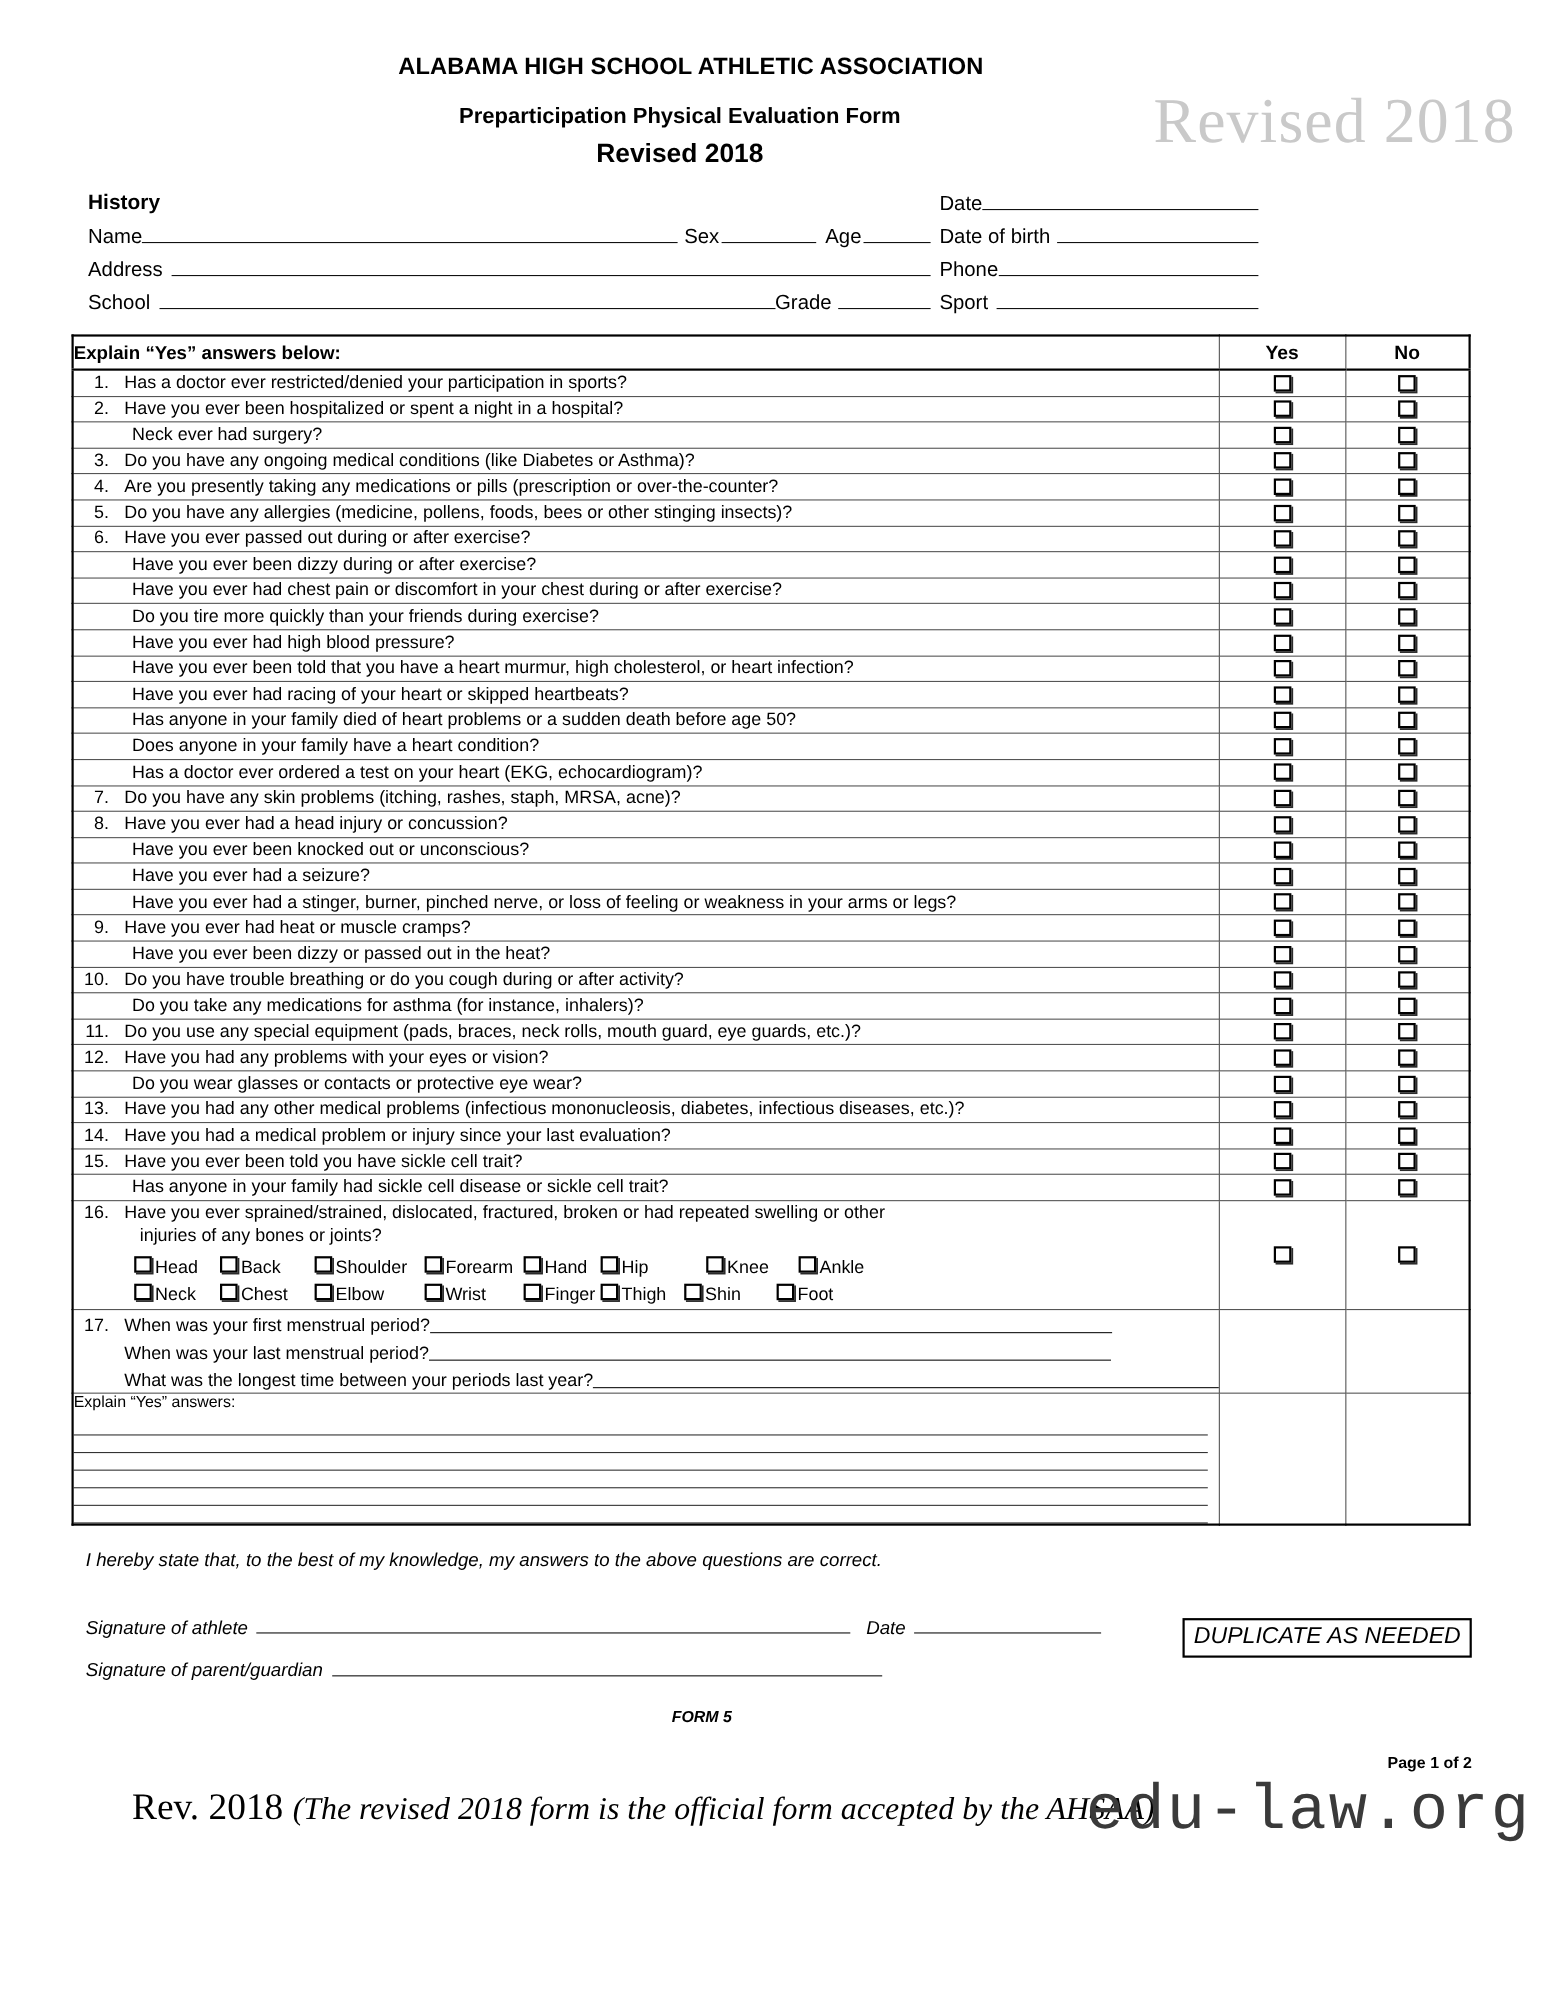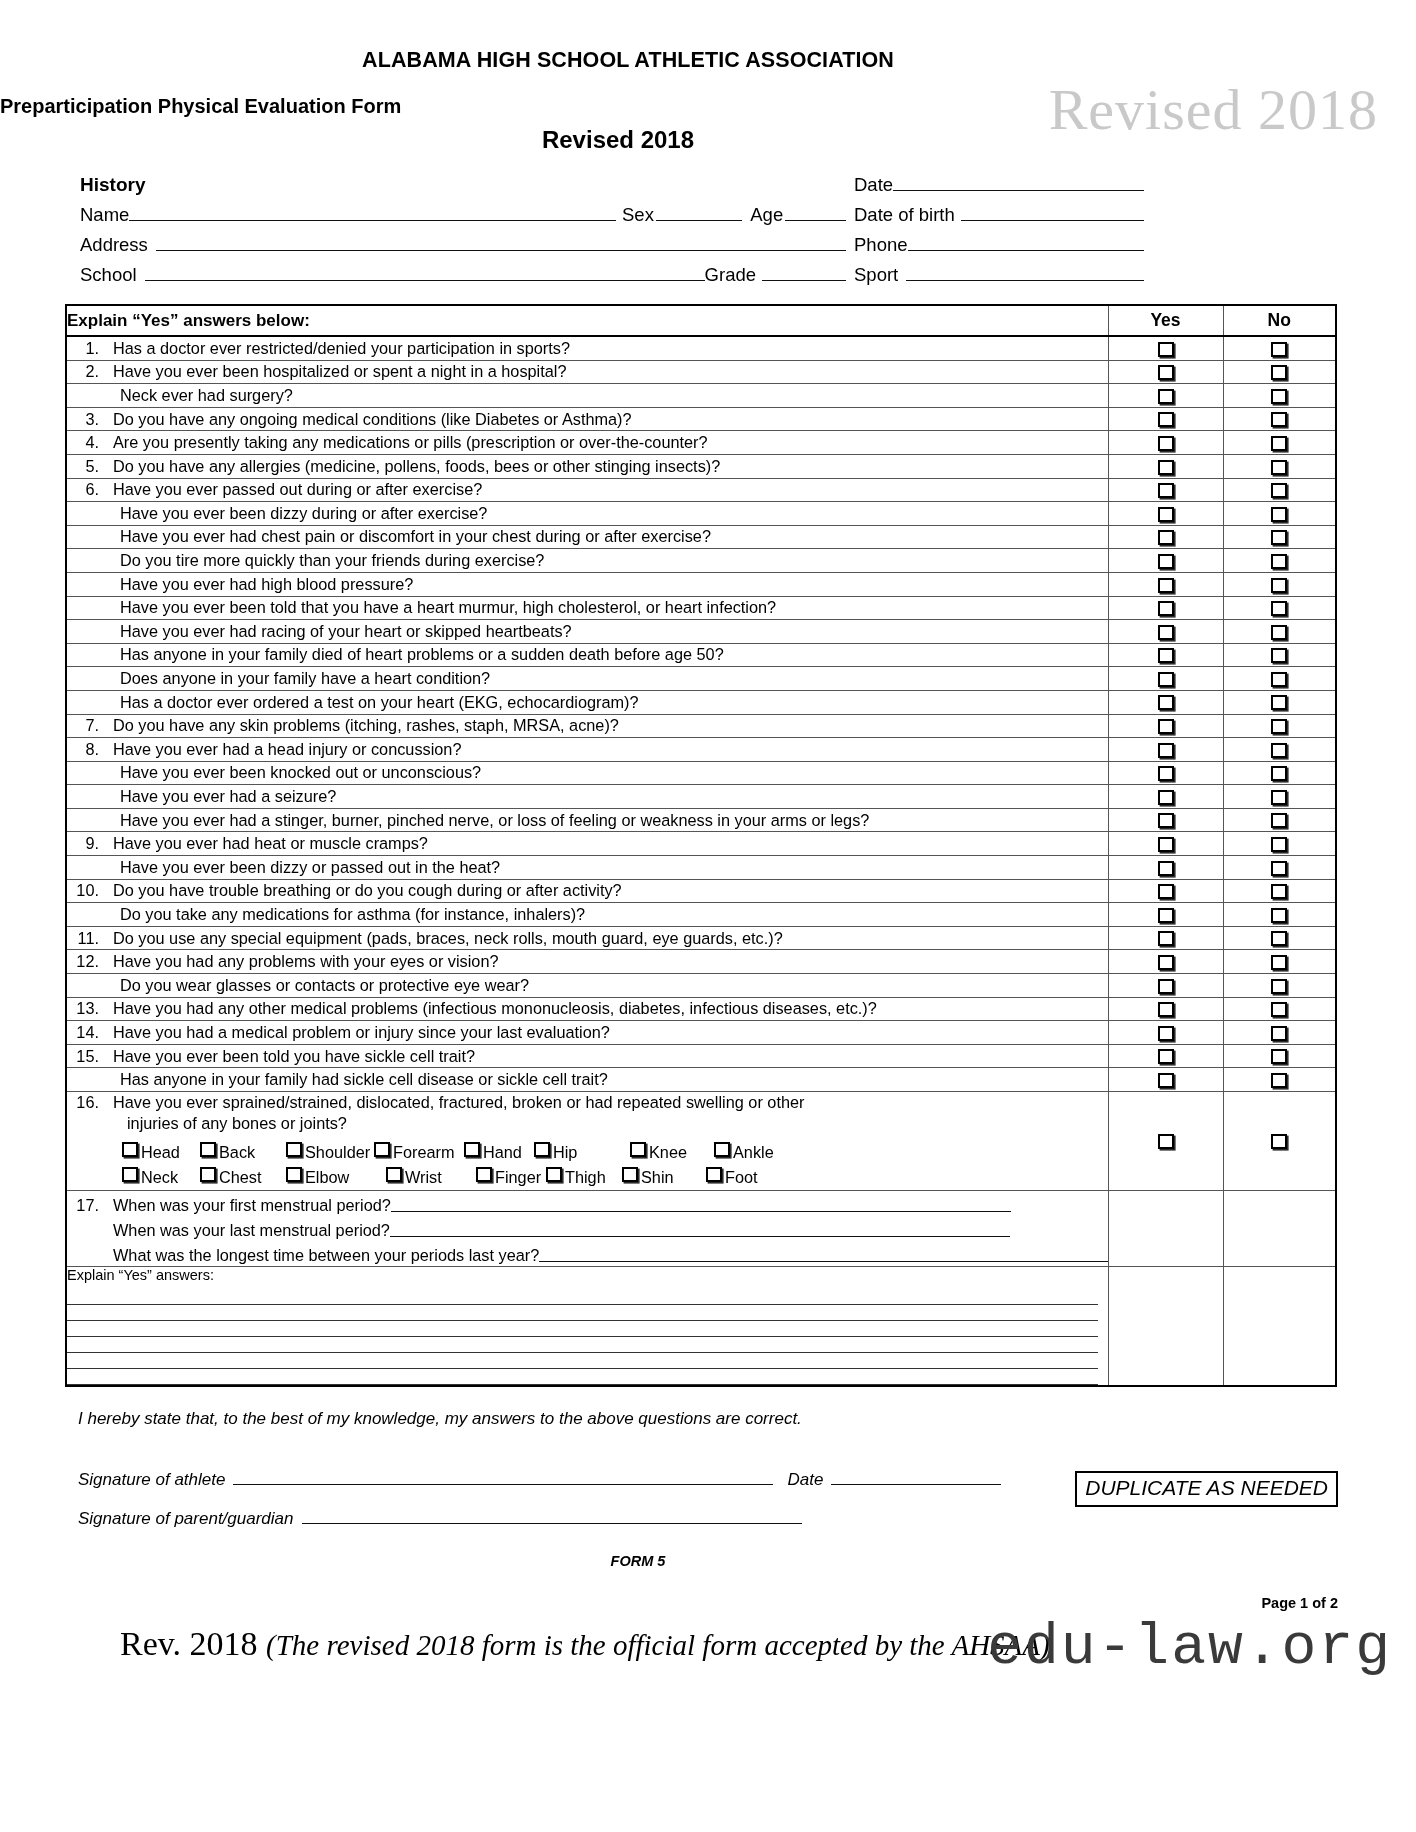--- a/index.html
+++ b/index.html
@@ -29,21 +29,21 @@
     padding-top: 48px;
   }
   .org-title {
     text-align: center;
     font-weight: bold;
     font-size: 21.5px;
     letter-spacing: 0.1px;
     padding-right: 160px;
   }
   .form-title {
-    text-align: left;
+    text-align: center;
     font-weight: bold;
     font-size: 20px;
     margin-top: 22px;
     padding-right: 180px;
   }
   .rev-title {
     text-align: center;
     font-weight: bold;
     font-size: 24px;
     margin-top: 8px;
@@ -522,21 +522,21 @@
             <div class="bodyparts">
               <div class="bp-row">
                 <div class="bp" style="width: 78px;">
                   <span class="cb"></span>
                   <span class="bp-label">Head</span>
                 </div>
                 <div class="bp" style="width: 86px;">
                   <span class="cb"></span>
                   <span class="bp-label">Back</span>
                 </div>
-                <div class="bp" style="width: 88px;">
+                <div class="bp" style="width: 100px;">
                   <span class="cb"></span>
                   <span class="bp-label">Shoulder</span>
                 </div>
                 <div class="bp" style="width: 90px;">
                   <span class="cb"></span>
                   <span class="bp-label">Forearm</span>
                 </div>
                 <div class="bp" style="width: 70px;">
                   <span class="cb"></span>
                   <span class="bp-label">Hand</span>

